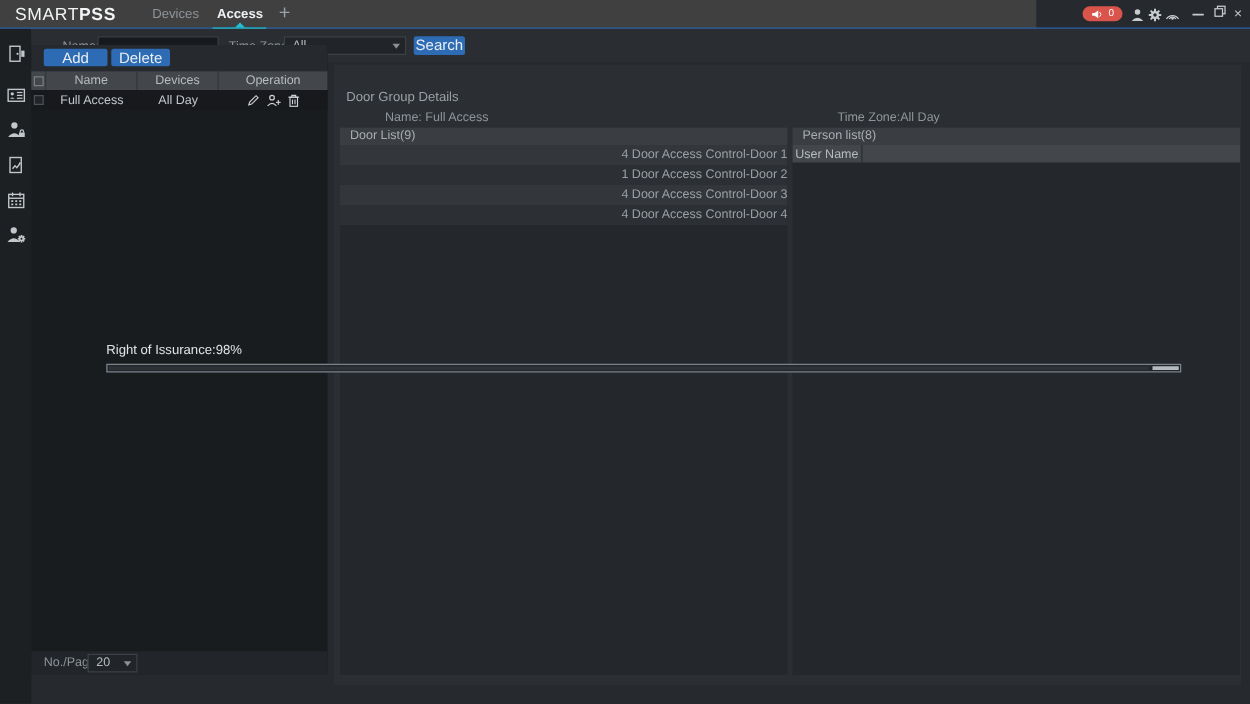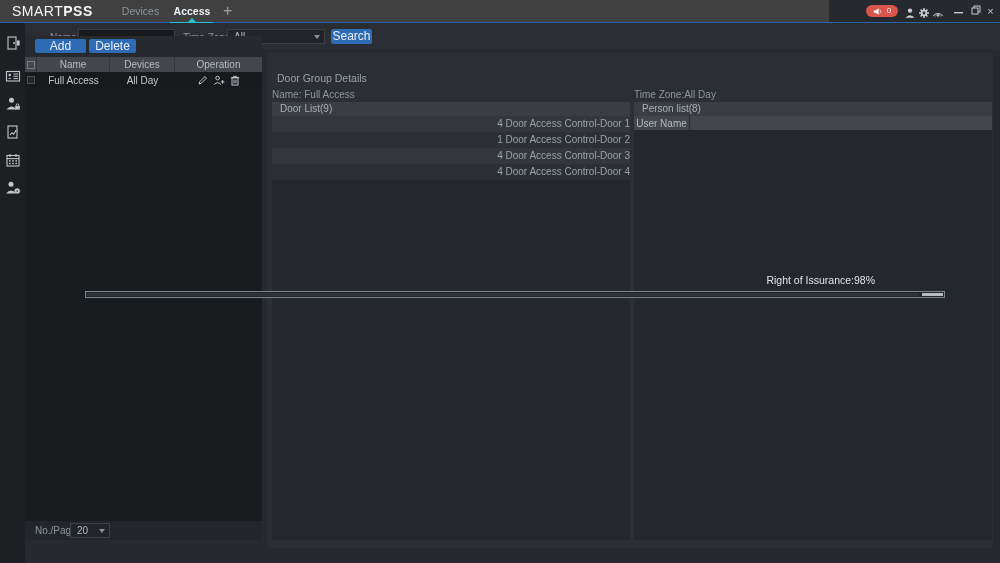--- a/index.html
+++ b/index.html
@@ -62,34 +62,34 @@
   .trow { left:0; top:36px; width:237px; height:16px; background:#17191c;
     display:flex; font-size:10px; color:#c3c8cc; }
   .cb { width:8px; height:8px; border:1px solid #777d81; background:transparent; }
   .cb-dark { border-color:#4a5054; background:#212529; }
   .opicons { display:flex; gap:5px; align-items:center; }
   .opicons svg { display:block; }
 
   
   .details { left:267px; top:52px; width:726px; height:496px; background:#2b2f33; }
   .d-title { left:10px; top:20px; font-size:10.5px; color:#9aa0a5; }
-  .d-sub { font-size:10px; color:#8f959a; }
+  .d-sub { font-size:10px; color:#8f959a;margin-left:36px; }
   .listbox { top:50px; width:358px; height:438px; background:#24272b; }
   .listhead { height:14px; background:#3a3e42; font-size:10px; color:#a9aeb3;
     line-height:14px; padding-left:8px; }
   .doorrow { height:16px; line-height:16px; text-align:right; font-size:10px; color:#9aa0a5; }
   .doorrow.odd { background:#33373b; }
   .doorrow.even { background:#2c3034; }
   .personhead { display:flex; height:14px; background:#43474b; font-size:10px; color:#b6bbbf; }
   .personhead > div { display:flex; align-items:center; justify-content:center; }
   .ph-user { width:56px; border-right:1px solid #2b2f33; }
   .ph-dept { flex:1; }
 
   
-  .prog-label { left:85px; top:274px; width:790px; text-align:right;
+  .prog-label { left:85px; top:274px; width:790px; text-align:left;
     font-size:10.5px; color:#dfe3e6; }
   .prog-track { left:85px; top:291px; width:860px; height:7px;
     border:1px solid #79838a; background:#22262a; }
   .prog-fill { position:absolute; left:1px; top:1px; bottom:1px; width:97%;
     background:#2c3236; }
   .prog-thumb { position:absolute; right:1px; top:1px; bottom:1px; width:21px;
     background:#b4babf; }
 
   svg { overflow:visible; }
 </style>

